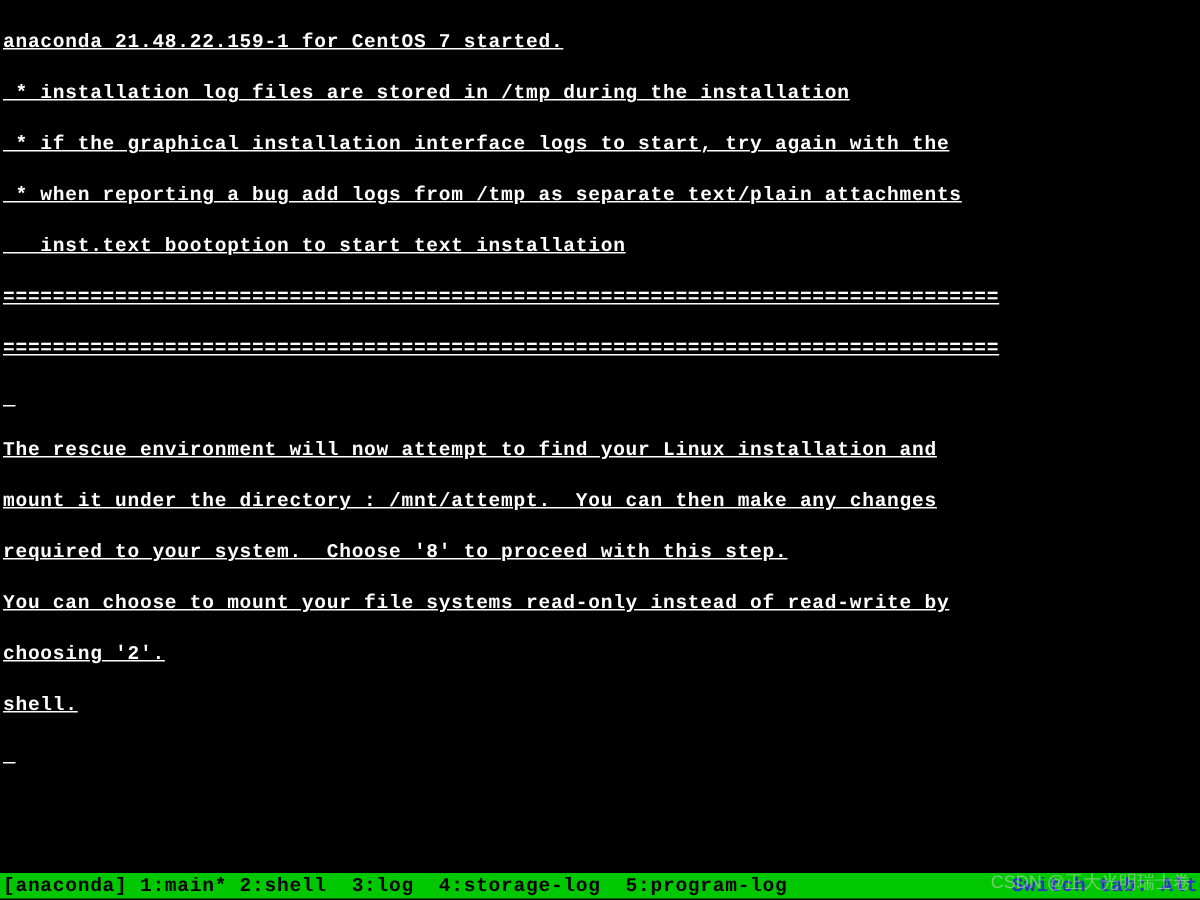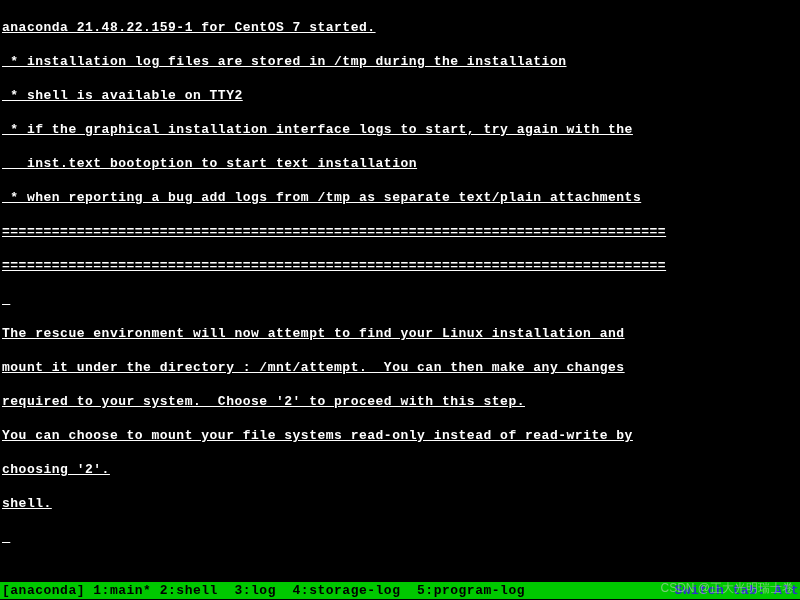--- a/index.html
+++ b/index.html
@@ -42,30 +42,29 @@
     font-weight: normal;
     margin-left: 28px;
   }
 </style>
 </head>
 <body>
 
 <div class="screen">
 <div class="line">anaconda 21.48.22.159-1 for CentOS 7 started.</div>
 <div class="line"> * installation log files are stored in /tmp during the installation</div>
-<div class="line"> * shell is available on TTY2</div>
 <div class="line"> * if the graphical installation interface logs to start, try again with the</div>
+<div class="line"> * when reporting a bug add logs from /tmp as separate text/plain attachments</div>
 <div class="line">   inst.text bootoption to start text installation</div>
-<div class="line"> * when reporting a bug add logs from /tmp as separate text/plain attachments</div>
 <div class="line">================================================================================</div>
 <div class="line">================================================================================</div>
 <div class="line">&nbsp;</div>
 <div class="line">The rescue environment will now attempt to find your Linux installation and</div>
 <div class="line">mount it under the directory : /mnt/attempt.  You can then make any changes</div>
-<div class="line">required to your system.  Choose '2' to proceed with this step.</div>
+<div class="line">required to your system.  Choose '8' to proceed with this step.</div>
 <div class="line">You can choose to mount your file systems read-only instead of read-write by</div>
 <div class="line">choosing '2'.</div>
 <div class="line">shell.</div>
 <div class="line">&nbsp;</div>
 
 
 
 
 
 

